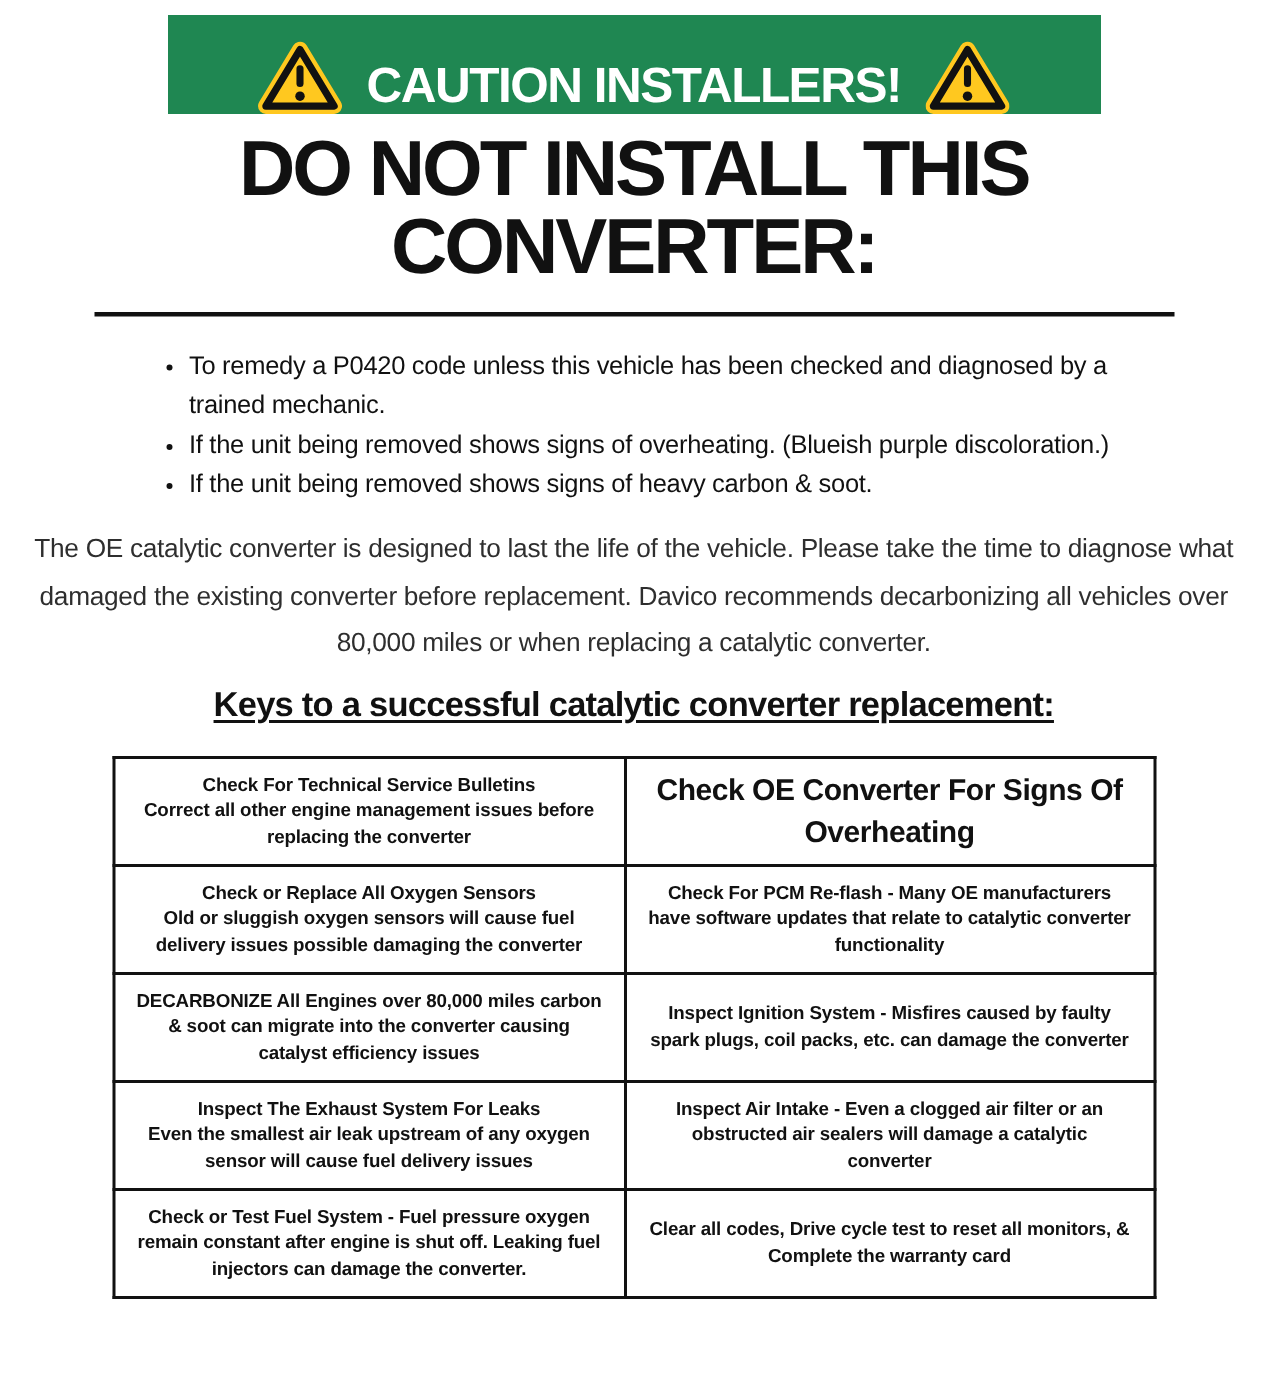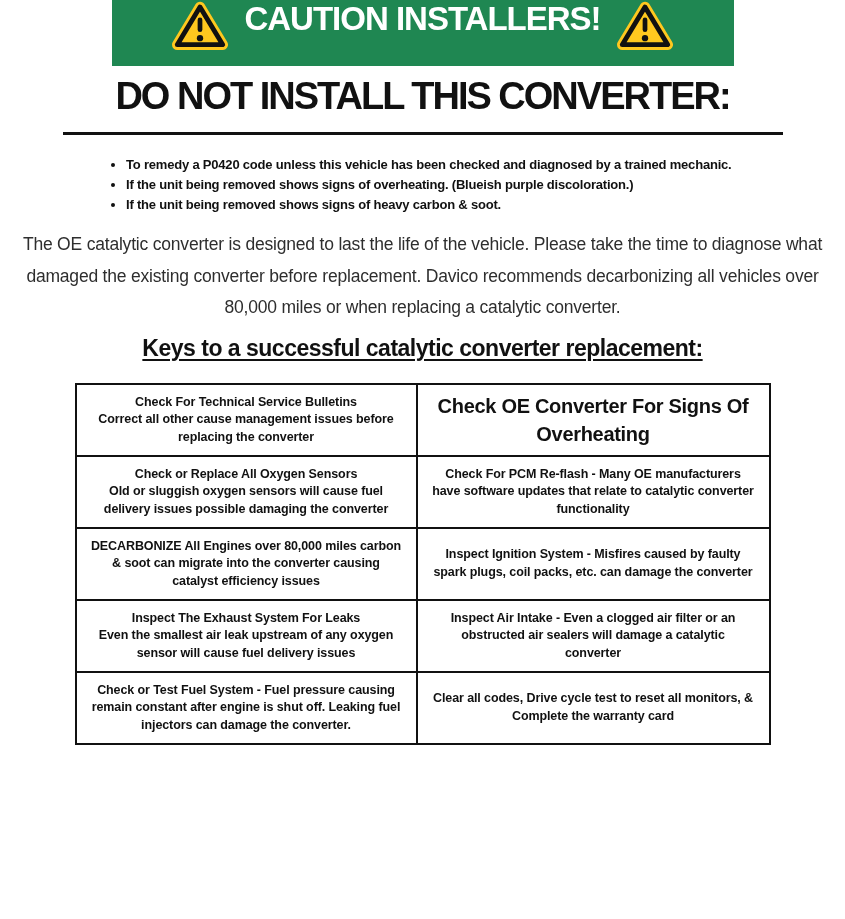--- a/index.html
+++ b/index.html
@@ -11,58 +11,58 @@
   * { box-sizing: border-box; }
   html, body {
     margin: 0; padding: 0;
     width: 845px; height: 919px;
     background: #ffffff;
     font-family: "Liberation Sans", "DejaVu Sans", sans-serif;
     overflow: hidden;
   }
   .banner {
     width: 622px; height: 66px;
-    margin: 0 auto;
+    margin: 10px auto;
     background: var(--green);
-    display: flex; align-items: flex-start; justify-content: center;
+    display: flex; align-items: flex-end; justify-content: center;
     gap: 16px;
   }
   .banner-title {
     color: #ffffff;
     font-weight: 700;
     font-size: 33px;
     letter-spacing: -1px;
     white-space: nowrap;
   }
   .warn-svg { display: block; }
   .page-title {
     margin: 11px 0 0 0;
     text-align: center;
     color: var(--ink);
-    font-size: 38px;
+    font-size: 52px;
     font-weight: 700;
     letter-spacing: -2px;
     line-height: 1.0;
   }
   .divider {
     width: 720px; height: 3px;
     background: var(--ink);
     border: none;
     margin: 17px auto 0 auto;
   }
   .warning-list {
     width: 632px;
     margin: 20px 0 0 108px;
     padding: 0 0 0 18px;
     list-style: disc;
   }
   .warning-list li {
     color: var(--ink);
-    font-weight: 700;
-    font-size: 13px;
+    font-weight: 400;
+    font-size: 17px;
     line-height: 1.55;
     letter-spacing: -0.2px;
     margin: 0;
   }
   .warning-list li::marker { font-size: 13px; }
   .intro-paragraph {
     max-width: 824px;
     margin: 14px auto 12px auto;
     text-align: center;
     color: var(--body-text);
@@ -143,21 +143,21 @@
 
 <table class="keys-table">
   <colgroup>
       <col style="width:341px">
       <col style="width:353px">
     </colgroup>
   <tbody>
       <tr>
         <td>
           <div class="cell-title">Check For Technical Service Bulletins</div>
-          <div class="cell-body">Correct all other cause management issues before replacing the converter</div>
+          <div class="cell-body">Correct all other engine management issues before replacing the converter</div>
         </td>
         <td>
           <div class="cell-body">Check OE Converter For Signs Of Overheating</div>
         </td>
       </tr>
       <tr>
         <td>
           <div class="cell-title">Check or Replace All Oxygen Sensors</div>
           <div class="cell-body">Old or sluggish oxygen sensors will cause fuel delivery issues possible damaging the converter</div>
         </td>
@@ -177,20 +177,20 @@
         <td>
           <div class="cell-title">Inspect The Exhaust System For Leaks</div>
           <div class="cell-body">Even the smallest air leak upstream of any oxygen sensor will cause fuel delivery issues</div>
         </td>
         <td>
           <div class="cell-body">Inspect Air Intake - Even a clogged air filter or an obstructed air sealers will damage a catalytic converter</div>
         </td>
       </tr>
       <tr>
         <td>
-          <div class="cell-body">Check or Test Fuel System - Fuel pressure causing remain constant after engine is shut off.  Leaking fuel injectors can damage the converter.</div>
+          <div class="cell-body">Check or Test Fuel System - Fuel pressure oxygen remain constant after engine is shut off.  Leaking fuel injectors can damage the converter.</div>
         </td>
         <td>
           <div class="cell-body">Clear all codes,  Drive cycle test to reset all monitors, &amp; Complete the warranty card</div>
         </td>
       </tr>
     </tbody>
 </table>
 
 </body></html>

